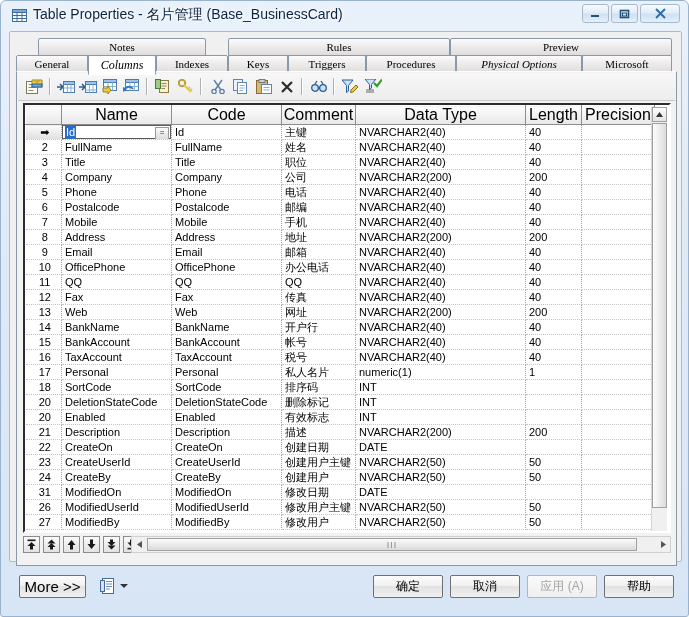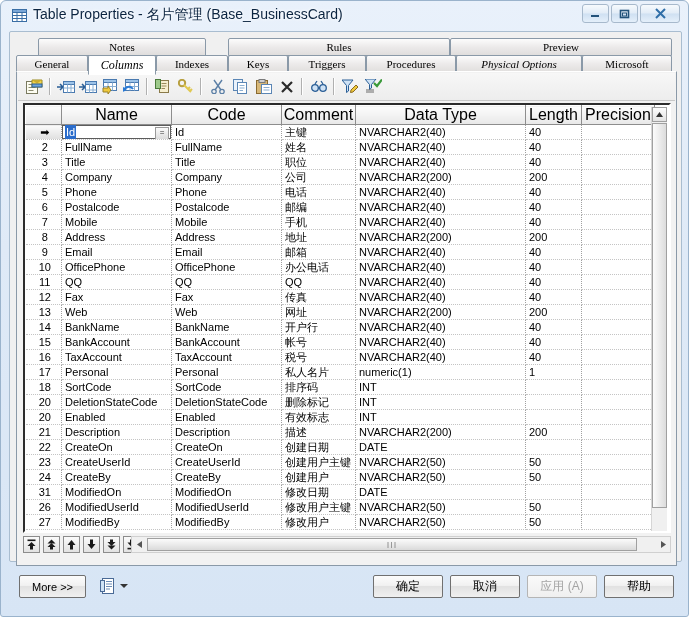--- a/index.html
+++ b/index.html
@@ -264,21 +264,21 @@
     box-sizing: border-box;
     border: 1px solid #707070;
     border-radius: 2px;
     background: linear-gradient(to bottom,#fcfcfc 0%,#f1f1f1 45%,#e2e2e2 50%,#f0f0f0 100%);
     font-family: "Liberation Sans", sans-serif;
     font-size: 12px; color: #000;
     display: flex; align-items: center; justify-content: center;
   }
   .dlgbtn.disabled { color: #a4a4a4; border-color: #b5b5b5;
      background: linear-gradient(to bottom,#fafafa,#efefef); }
-  #more-btn { left: 3px; width: 67px; font-size: 11px; }
+  #more-btn { left: 3px; width: 67px; font-size: 15px; }
   #report-icon { position: absolute; left: 84px; top: 6px; width: 16px; height: 17px; }
   #report-caret { position: absolute; left: 104px; top: 12px; width: 0; height: 0;
      border-left: 4px solid transparent; border-right: 4px solid transparent;
      border-top: 4px solid #333; }
   #ok-btn     { left: 357px; width: 70px; }
   #cancel-btn { left: 434px; width: 70px; }
   #apply-btn  { left: 511px; width: 70px; }
   #help-btn   { left: 588px; width: 70px; }
 
   

